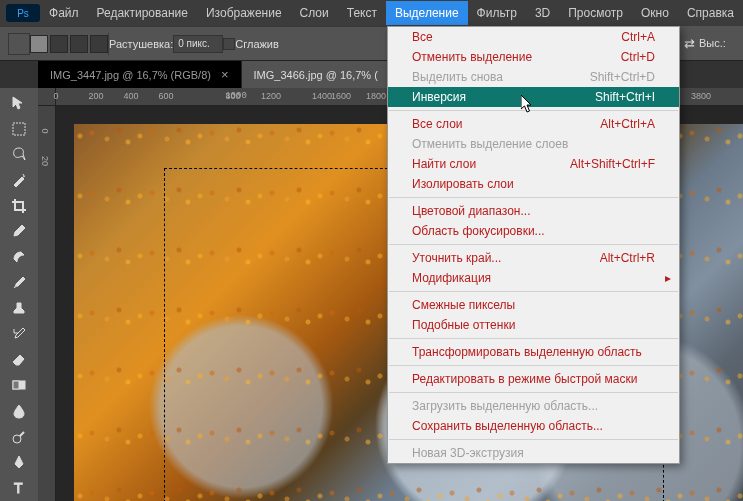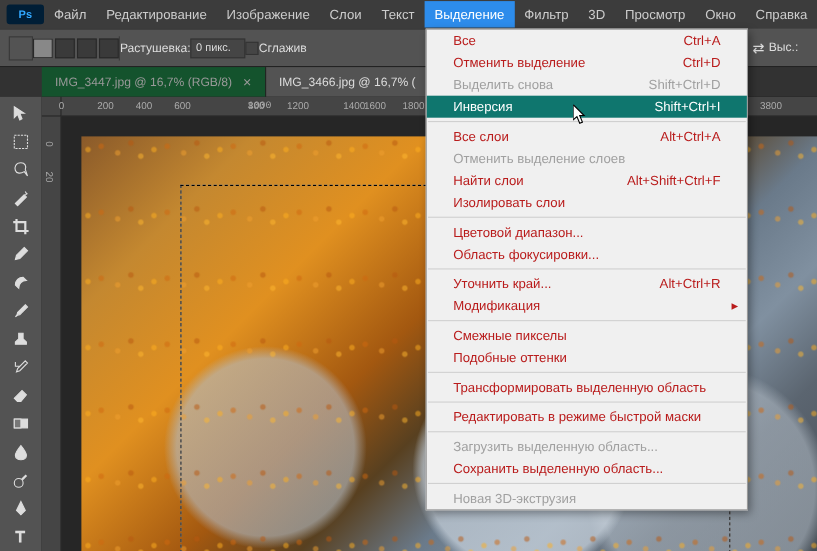--- a/index.html
+++ b/index.html
@@ -1,32 +1,32 @@
 <!DOCTYPE html>
 <html><head>
 <meta charset="utf-8">
 <style>
 *{margin:0;padding:0;box-sizing:border-box;font-family:'Segoe UI',Tahoma,sans-serif;user-select:none}
 body{background:#262626;width:743px;height:501px;overflow:hidden;position:relative}
 .menubar{height:26px;background:#3c3c3c;display:flex;align-items:center;padding-left:6px}
-.ps-logo{width:36px;height:18px;background:#001e36;border-radius:3px;color:#31a8ff;font-weight:bold;font-size:10px;display:flex;align-items:center;justify-content:center;margin-right:0}
+.ps-logo{width:36px;height:18px;background:#001e36;border-radius:3px;color:#31a8ff;font-weight:normal;font-size:10px;display:flex;align-items:center;justify-content:center;margin-right:0}
 .menuitem{color:#ccc;font-size:12px;padding:5px 9px;cursor:default}
 .menuitem.active{background:#2d8ceb;color:#fff}
 .optbar{height:35px;background:#535353;border-top:1px solid #383838;border-bottom:1px solid #222;display:flex;align-items:center;padding:0 8px;gap:0}
 .opt-tool{width:22px;height:22px;border:1px solid #383838;background:#535353}
 .opt-group{display:flex;gap:2px}
 .opt-sq{width:18px;height:18px;background:#3a3a3a;border:1px solid #282828}
 .opt-sq.lite{background:#888}
 .opt-lbl{color:#ddd;font-size:11px}
 .opt-inp{width:50px;height:18px;background:#454545;border:1px solid #333;color:#ddd;font-size:10px;padding:0 4px}
 .opt-chk{width:12px;height:12px;background:#454545;border:1px solid #333}
 .opt-sep{width:1px;height:22px;background:#3a3a3a}
 .tabs{height:27px;background:#323232;display:flex;align-items:stretch;padding-left:38px}
 .tab{background:#535353;color:#ddd;font-size:11px;padding:0 12px;display:flex;align-items:center;gap:10px;border-right:1px solid #222;cursor:pointer}
-.tab.inactive{background:#14532d;color:#999}
+.tab.inactive{background:#000000;color:#999}
 .tab-x{color:#999;font-size:13px}
 .workspace{display:flex;height:413px}
 .toolbar{width:38px;background:#535353;display:flex;flex-direction:column;align-items:center;padding-top:2px}
 .tool{width:24px;height:24px;display:flex;align-items:center;justify-content:center;margin:1px;color:#ddd;cursor:pointer;position:relative}
 .tool svg{width:16px;height:16px;fill:#ddd;stroke:#ddd}
 .canvas-area{flex:1;background:#262626;position:relative;overflow:hidden}
 .ruler-h{position:absolute;top:0;left:18px;right:0;height:18px;background:#454545;border-bottom:1px solid #222;display:flex;color:#aaa;font-size:9px}
 .ruler-h span{position:absolute;top:3px;transform:translateX(-50%)}
 .ruler-v{position:absolute;top:18px;left:0;width:18px;height:100%;background:#454545;border-right:1px solid #222;color:#aaa;font-size:9px}
 .ruler-v span{position:absolute;left:2px;writing-mode:vertical-lr;transform:translateY(-50%)}

